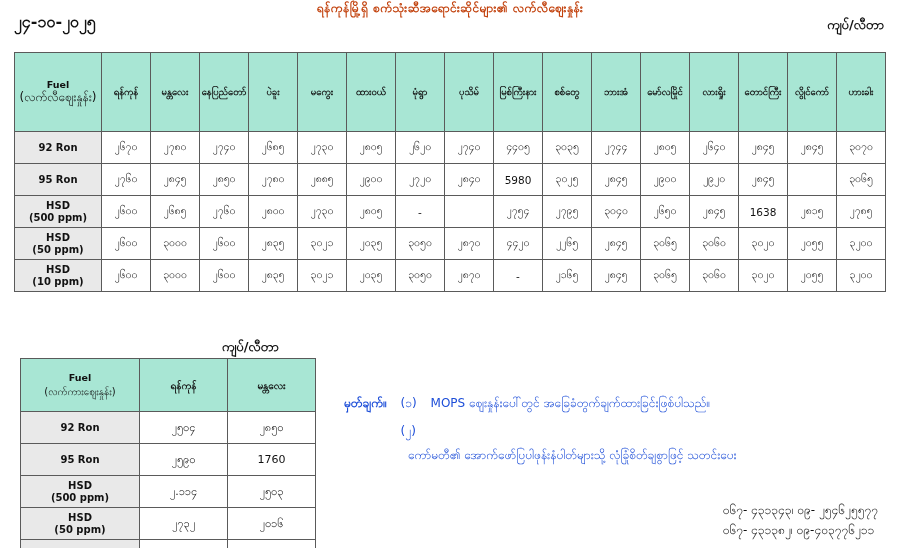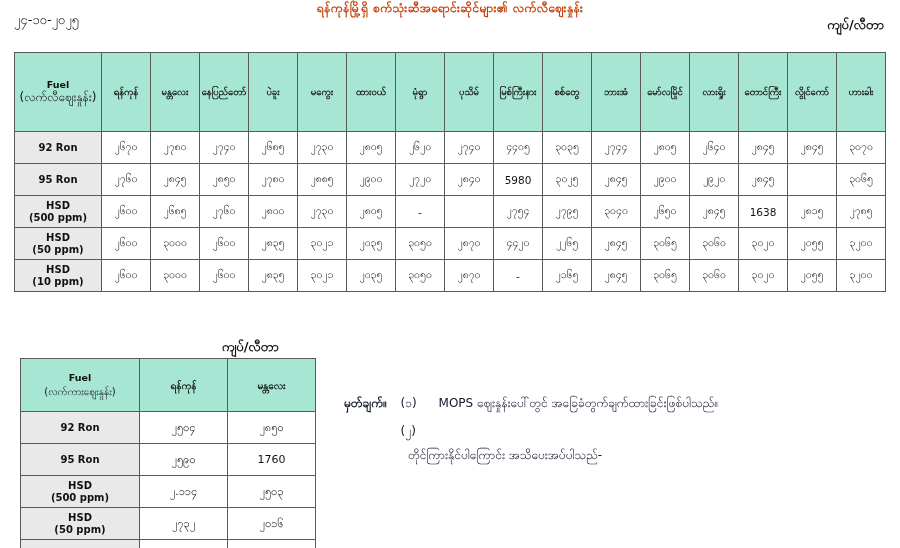--- a/index.html
+++ b/index.html
@@ -13,21 +13,21 @@
   }
   .page{position:relative;width:900px;height:548px;}
 
   
   .top-title{
     position:absolute;left:0;top:0;width:900px;text-align:center;
     font-size:12px;font-weight:bold;color:#c2410c;letter-spacing:.5px;
     white-space:nowrap;overflow:hidden;
   }
   .date-line{
-    position:absolute;left:14px;top:11px;font-size:13px;font-weight:normal;
+    position:absolute;left:14px;top:11px;font-size:16px;font-weight:bold;
   }
   .unit-right{
     position:absolute;right:16px;top:16px;font-size:13px;font-weight:bold;
   }
 
   
   table{border-collapse:collapse;}
   .main-table{
     position:absolute;left:14px;top:52px;
     width:872px;
@@ -83,26 +83,26 @@
     background:#e9e9e9;font-weight:bold;font-size:10px;line-height:1.2;
   }
   .small-table tbody td{font-size:11px;}
   .small-table tbody tr{height:32px;}
   .fuel-head2 .l1{display:block;font-weight:bold;}
   .fuel-head2 .l2{display:block;font-size:10px;font-weight:normal;}
 
   
   .notes{
     position:absolute;left:344px;top:392px;width:546px;
-    font-size:12px;line-height:1.85;color:#0f172a;
+    font-size:12px;line-height:1.85;color:#1d4ed8;
   }
   .note-row{display:flex;align-items:flex-start;margin-bottom:2px;}
   .note-label{flex:0 0 auto;font-weight:bold;white-space:nowrap;}
   .note-num{flex:0 0 30px;text-align:left;}
-  .note-text{flex:1 1 auto;margin-left:8px;}
+  .note-text{flex:1 1 auto;}
   .note-cont{margin-left:64px;}
   .phones{
     position:absolute;right:22px;top:500px;text-align:left;
     font-size:12px;line-height:1.7;
   }
 </style>
 </head>
 <body>
 
 <div class="page">
@@ -295,17 +295,21 @@
   <div class="notes">
     <div class="note-row">
       <span class="note-label">မှတ်ချက်။</span>
       <span class="note-num" style="margin-left:14px">(၁)</span>
       <span class="note-text">MOPS ဈေးနှုန်းပေါ်တွင် အခြေခံတွက်ချက်ထားခြင်းဖြစ်ပါသည်။</span>
     </div>
     <div class="note-row" style="margin-top:6px">
       <span class="note-label" style="visibility:hidden">မှတ်ချက်။</span>
       <span class="note-num" style="margin-left:14px">(၂)</span>
     </div>
-    <div class="note-cont">တိုင်ကြားနိုင်ပါကြောင်း အသိပေးအပ်ပါသည်-</div>
+    <div class="note-cont">ကော်မတီ၏ အောက်ဖော်ပြပါဖုန်းနံပါတ်များသို့ လုံခြုံစိတ်ချစွာဖြင့် သတင်းပေး</div>
   </div>
 
+  <div class="phones">
+    <div>ဝ၆၇- ၄၃၁၃၄၃၊ ဝ၉- ၂၅၄၆၂၅၅၇၇</div>
+    <div>ဝ၆၇- ၄၃၁၃၈၂၊ ၀၉-၄၀၃၇၇၆၂၁၁</div>
+  </div>
 
 </div>
 
 </body></html>

